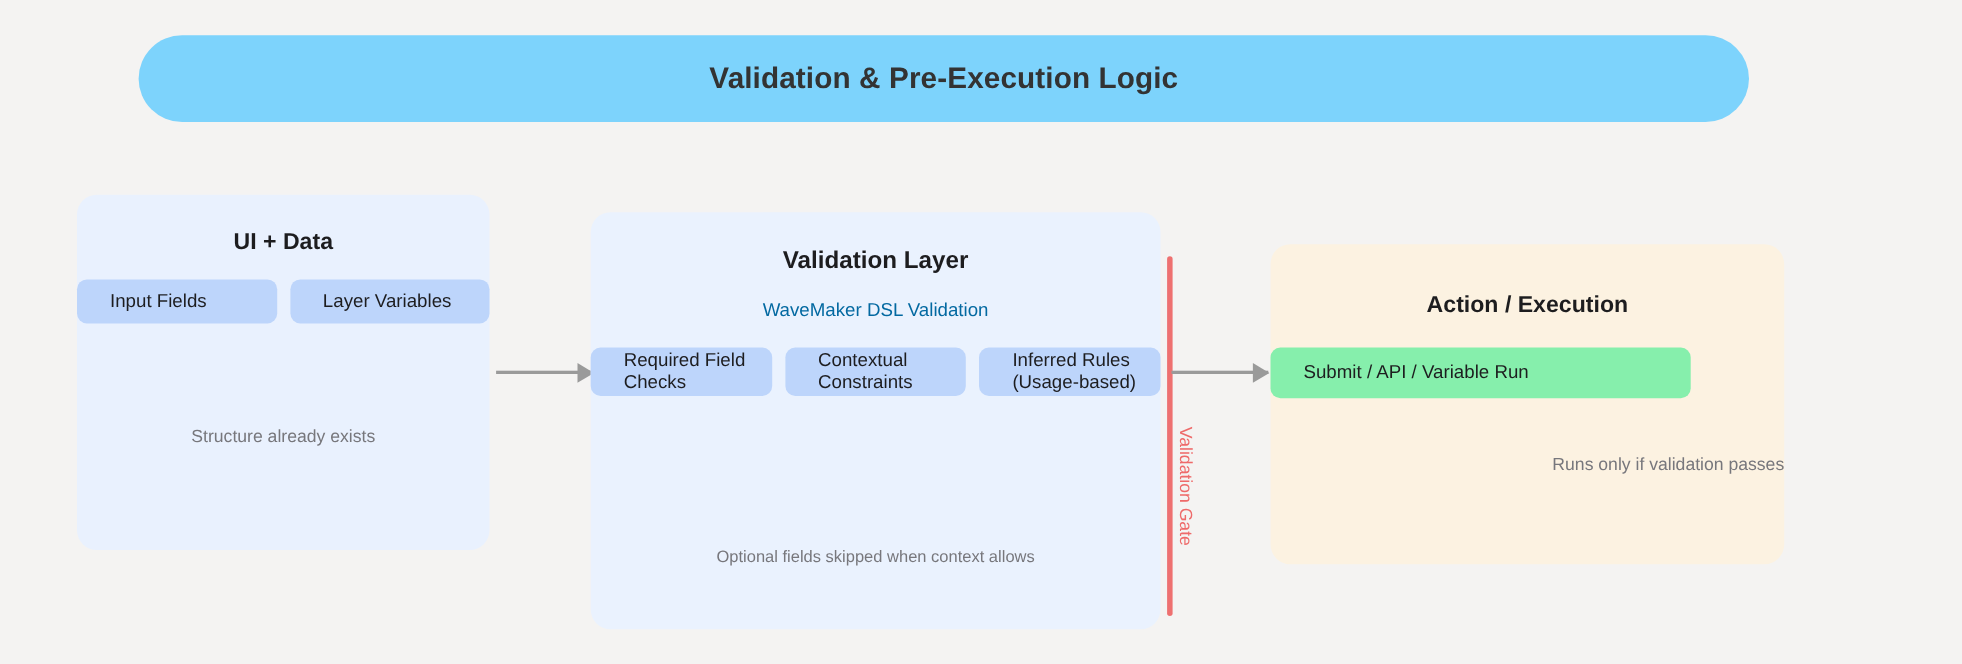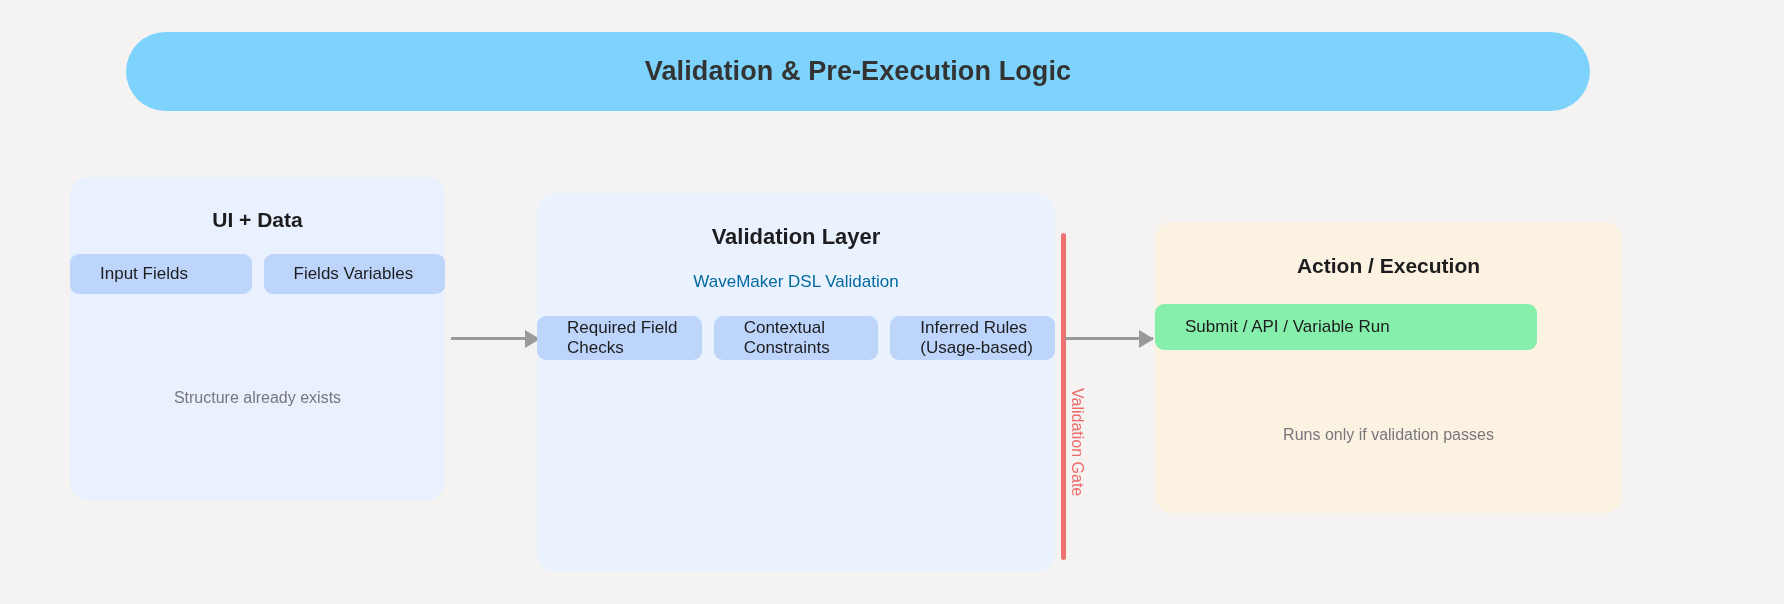--- a/index.html
+++ b/index.html
@@ -79,21 +79,21 @@
     text-align: center;
   }
   .panel-left .panel-heading {
     margin-top: 31px;
   }
   .panel-middle .panel-heading {
     margin-top: 31px;
     font-size: 22px;
   }
   .panel-right .panel-heading {
-    margin-top: 32px;
+    margin-top: 44px;
     font-size: 21px;
   }
 
   .panel-subtitle {
     font-size: 17px;
     color: #0369a1;
     text-align: center;
     margin-top: 22px;
   }
 
@@ -141,21 +141,21 @@
   .panel-footnote {
     position: absolute;
     left: 0;
     width: 100%;
     text-align: center;
     font-size: 16px;
     color: #77777c;
   }
   .panel-left .panel-footnote  { top: 212px; }
   .panel-middle .panel-footnote{ top: 305px; font-size: 15px; }
-  .panel-right .panel-footnote { top: 204px; }
+  .panel-right .panel-footnote { top: 192px; text-align: right; }
 
   
   .arrow {
     position: absolute;
     height: 3px;
     background: #9a9a9a;
   }
   .arrow::after {
     content: "";
     position: absolute;
@@ -207,35 +207,36 @@
 <div id="stage">
 
   <div class="header-banner">
     <div class="header-title">Validation &amp; Pre-Execution Logic</div>
   </div>
 
   <div class="panel panel-left">
     <div class="panel-heading">UI + Data</div>
     <div class="chip-list">
       <div class="chip chip-blue">Input Fields</div>
-      <div class="chip chip-blue">Fields Variables</div>
+      <div class="chip chip-blue">Layer Variables</div>
     </div>
     <div class="panel-footnote">Structure already exists</div>
   </div>
 
   <div class="arrow arrow-1"></div>
 
   <div class="panel panel-middle">
     <div class="panel-heading">Validation Layer</div>
     <div class="panel-subtitle">WaveMaker DSL Validation</div>
     <div class="chip-list">
       <div class="chip chip-blue">Required Field Checks</div>
       <div class="chip chip-blue">Contextual Constraints</div>
       <div class="chip chip-blue">Inferred Rules (Usage-based)</div>
     </div>
+    <div class="panel-footnote">Optional fields skipped when context allows</div>
   </div>
 
   <div class="gate-line"></div>
   <div class="gate-label">Validation Gate</div>
 
   <div class="arrow arrow-2"></div>
 
   <div class="panel panel-right">
     <div class="panel-heading">Action / Execution</div>
     <div class="chip-list">

